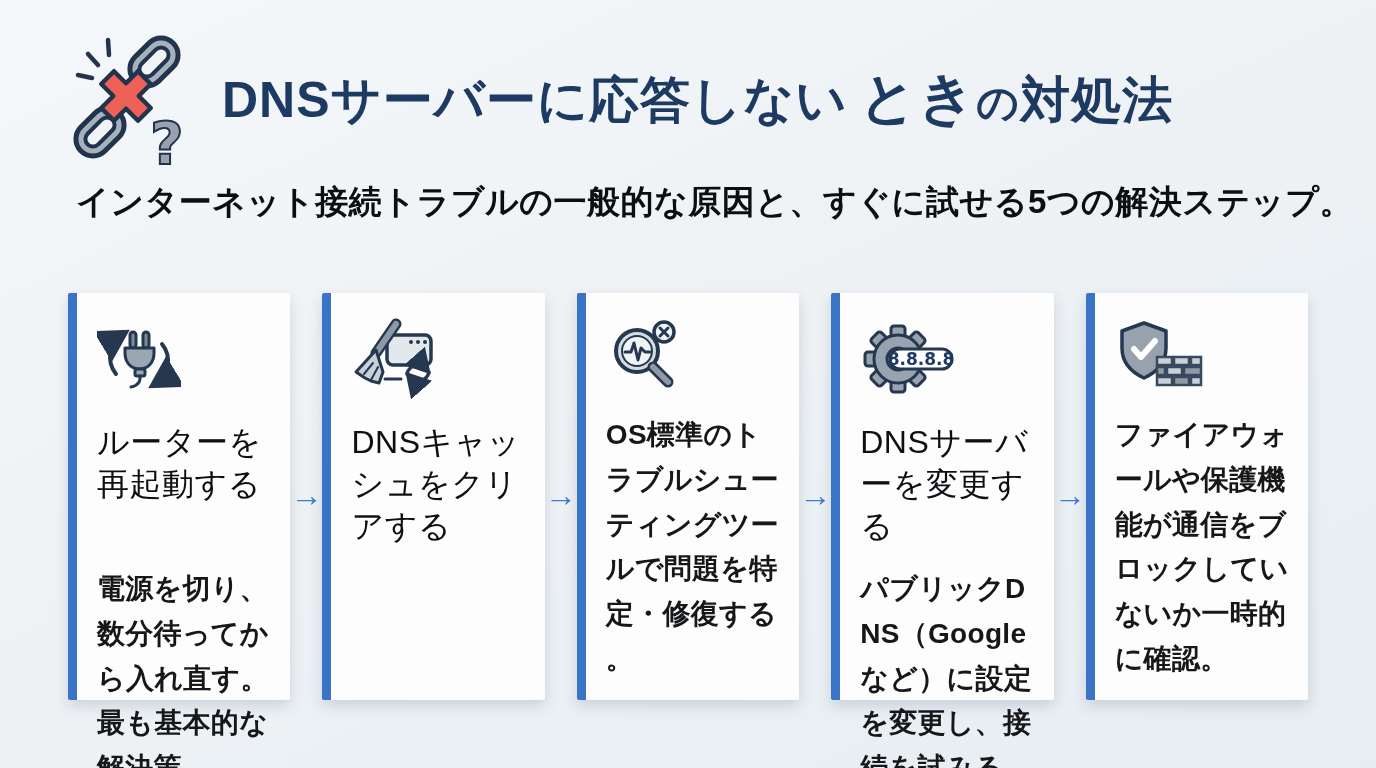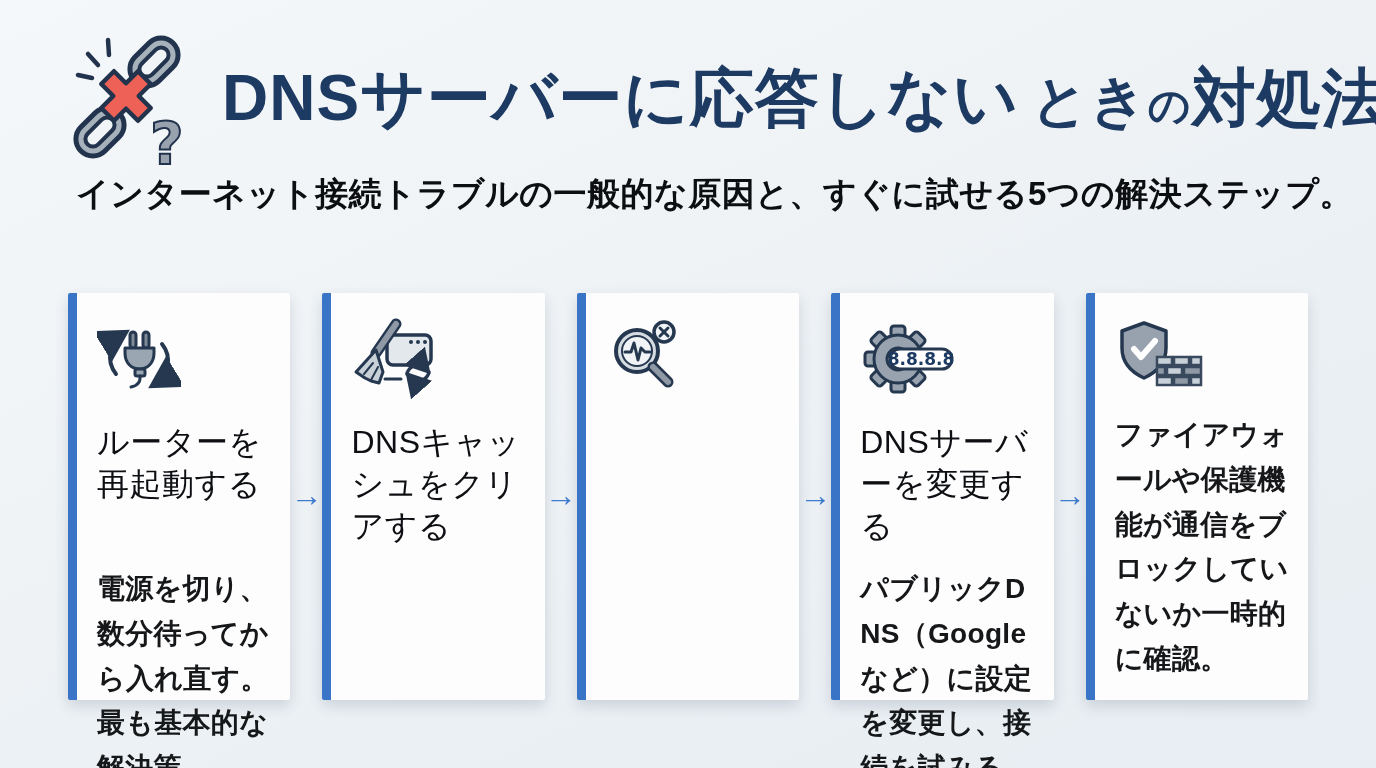--- a/index.html
+++ b/index.html
@@ -17,25 +17,25 @@
   }
   .header-icon{width:132px;height:152px;flex:none;}
   .page-title{
     margin:0 0 0 28px;
     color:#1d3a63;
     font-weight:900;
     letter-spacing:1px;
     line-height:1.1;
     white-space:nowrap;
   }
-  .page-title .t-lg{font-size:64px;}
+  .page-title .t-lg{font-size:50px;}
   .page-title .t-md{font-size:56px;margin-left:12px;}
   .page-title .t-sm{font-size:42px;}
   .subtitle{
-    position:absolute;top:172px;left:76px;margin:0;
+    position:absolute;top:180px;left:76px;margin:0;
     font-size:33px;font-weight:800;color:#0c0e11;
     letter-spacing:.5px;white-space:nowrap;
   }
   
   .steps-row{
     position:absolute;top:293px;left:68px;
     width:1240px;height:407px;
     display:flex;align-items:stretch;
   }
   .card{
@@ -176,20 +176,21 @@
           <svg viewBox="0 0 84 84" width="84" height="84">
     <circle cx="31" cy="34" r="21" fill="#d5dce2" stroke="#253850" stroke-width="4"></circle>
     <circle cx="31" cy="34" r="15" fill="#f0f4f7" stroke="#253850" stroke-width="2"></circle>
     <polyline points="19,35 25,35 28,26 32,43 35,31 39,35 44,35" fill="none" stroke="#253850" stroke-width="3" stroke-linejoin="round" stroke-linecap="round"></polyline>
     <line x1="47" y1="50" x2="62" y2="65" stroke="#253850" stroke-width="11" stroke-linecap="round"></line>
     <line x1="47" y1="50" x2="62" y2="65" stroke="#8e99a5" stroke-width="6" stroke-linecap="round"></line>
     <circle cx="58" cy="15" r="10" fill="#f2f5f7" stroke="#253850" stroke-width="3.5"></circle>
     <path d="M54 11 l8 8 M62 11 l-8 8" stroke="#253850" stroke-width="3" stroke-linecap="round"></path>
   </svg>
         </div>
+    <p class="card-desc">OS標準のトラブルシューティングツールで問題を特定・修復する。</p>
   </section>
       <div class="arrow-col">
     <span class="arrow-glyph">→</span>
   </div>
       <section class="card">
     <div class="icon-slot">
           <svg viewBox="0 0 104 84" width="104" height="84">
     <g transform="translate(38,42)">
       <g fill="#98a3af" stroke="#253850" stroke-width="3" stroke-linejoin="round">
         <g>

